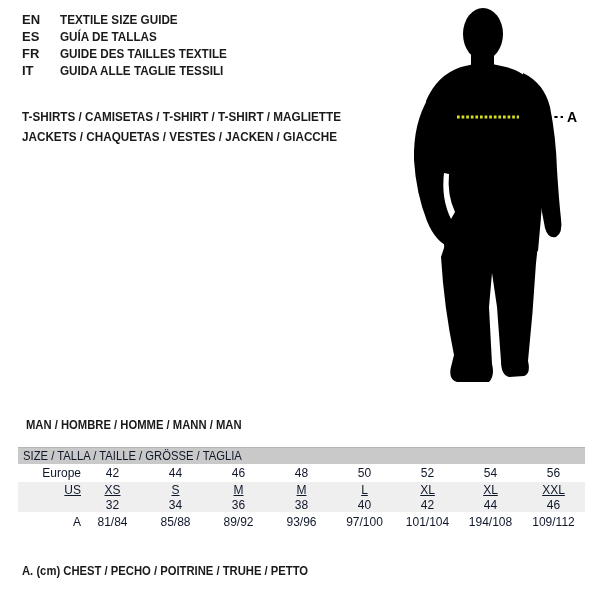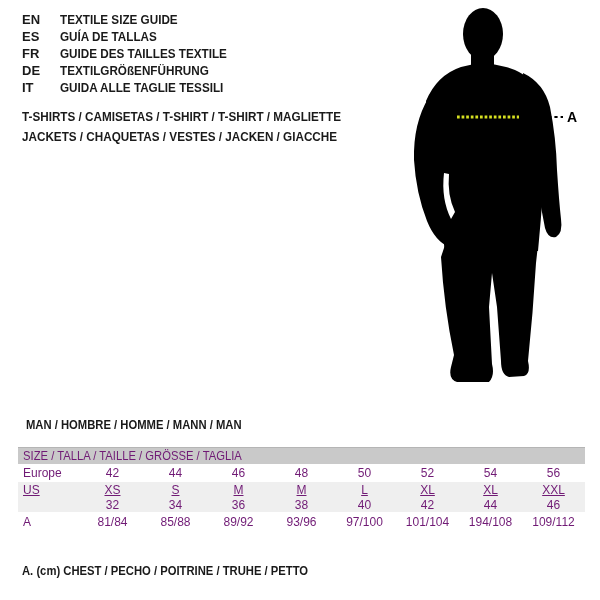--- a/index.html
+++ b/index.html
@@ -20,28 +20,28 @@
 
   
   .figure{position:absolute;left:405px;top:5px;width:190px;height:395px;}
 
   
   .section-title{position:absolute;left:26px;top:418px;font-weight:700;font-size:12.5px;}
 
   
   .size-table{
     position:absolute;left:18px;top:447px;width:567px;
-    border-collapse:collapse;table-layout:fixed;font-size:12px;color:#701a75;
+    border-collapse:collapse;table-layout:fixed;font-size:12px;color:#0f172a;
   }
   .size-table th{
     background:#c9c9c9;text-align:left;font-weight:400;font-size:12.5px;
     padding:1px 0 1px 5px;height:14px;border-top:1px solid #b5b5b5;
   }
   .size-table td{padding:0;text-align:center;white-space:nowrap;}
-  .size-table td.lbl{text-align:left;padding-left:5px;width:66px;}
+  .size-table td.lbl{text-align:right;padding-left:5px;width:66px;}
   .size-table tr.r-europe td{height:18px;background:#fff;}
   .size-table tr.r-us td{height:15px;background:#efefef;text-decoration:underline;}
   .size-table tr.r-uk td{height:15px;background:#efefef;}
   .size-table tr.r-a td{height:19px;background:#fff;}
 
   
   .footnote{position:absolute;left:22px;top:544px;font-weight:700;font-size:12.5px;margin-top:20px;}
 </style>
 </head>
 <body>
@@ -53,24 +53,20 @@
       <span class="lang-code">EN</span>
       <span class="cond">TEXTILE SIZE GUIDE</span>
     </div>
     <div class="lang-row">
       <span class="lang-code">ES</span>
       <span class="cond">GUÍA DE TALLAS</span>
     </div>
     <div class="lang-row">
       <span class="lang-code">FR</span>
       <span class="cond">GUIDE DES TAILLES TEXTILE</span>
-    </div>
-    <div class="lang-row">
-      <span class="lang-code">DE</span>
-      <span class="cond">TEXTILGRÖßENFÜHRUNG</span>
     </div>
     <div class="lang-row">
       <span class="lang-code">IT</span>
       <span class="cond">GUIDA ALLE TAGLIE TESSILI</span>
     </div>
   </div>
 
   <div class="category">
     <div><span class="cond">T-SHIRTS / CAMISETAS / T-SHIRT / T-SHIRT / MAGLIETTE</span></div>
     <div><span class="cond">JACKETS / CHAQUETAS / VESTES / JACKEN / GIACCHE</span></div>

